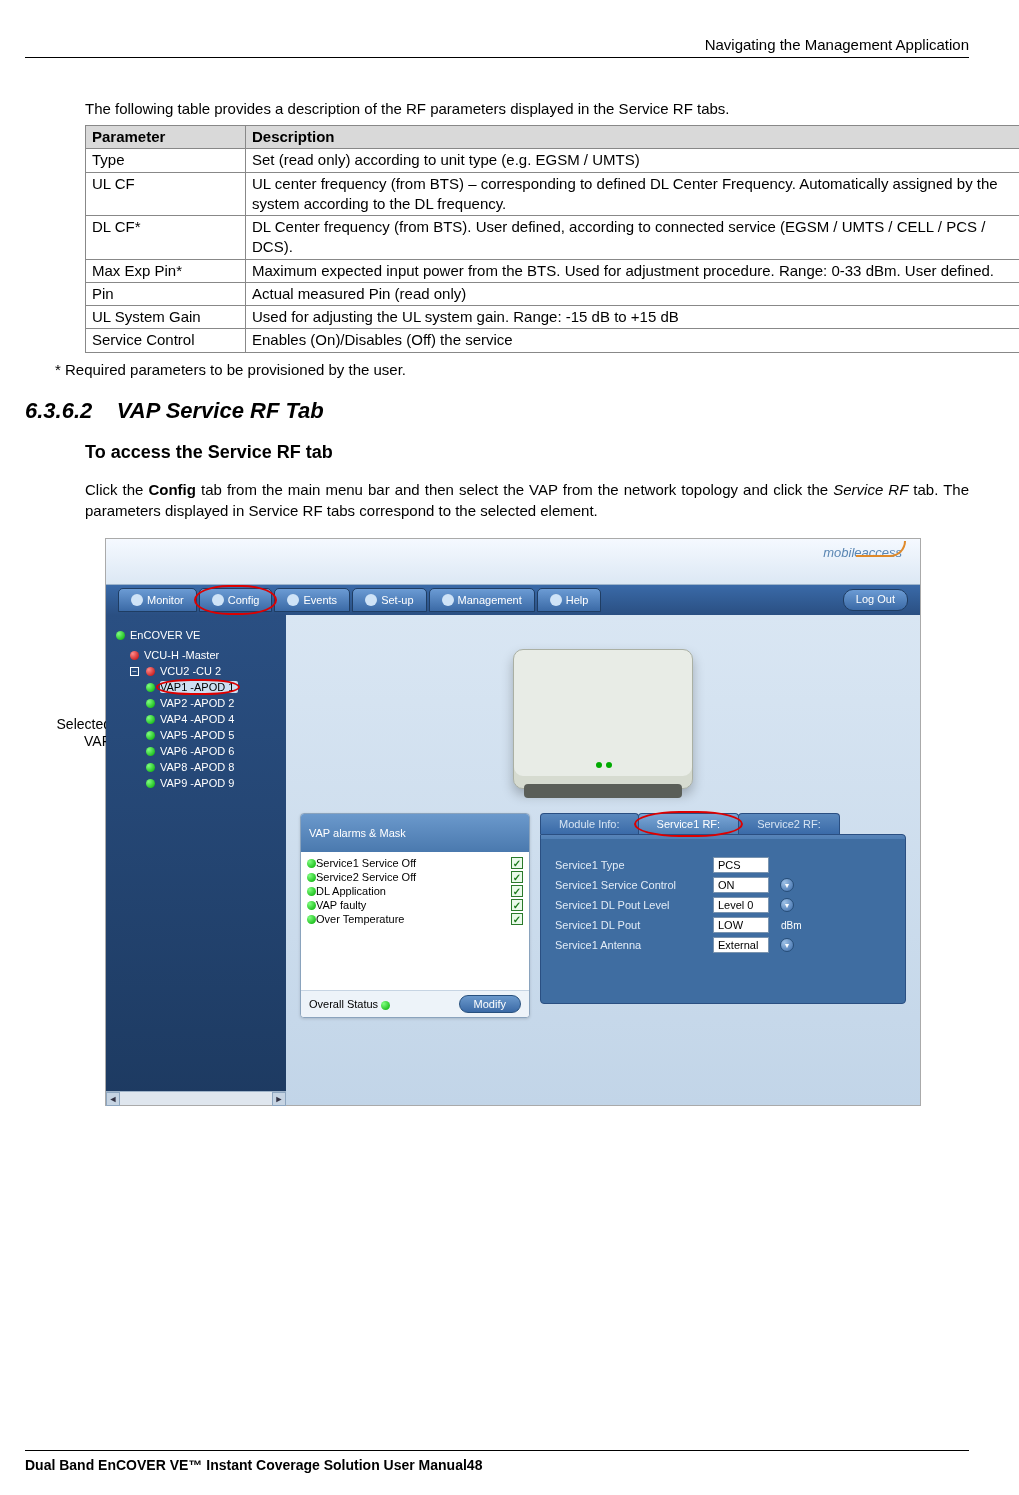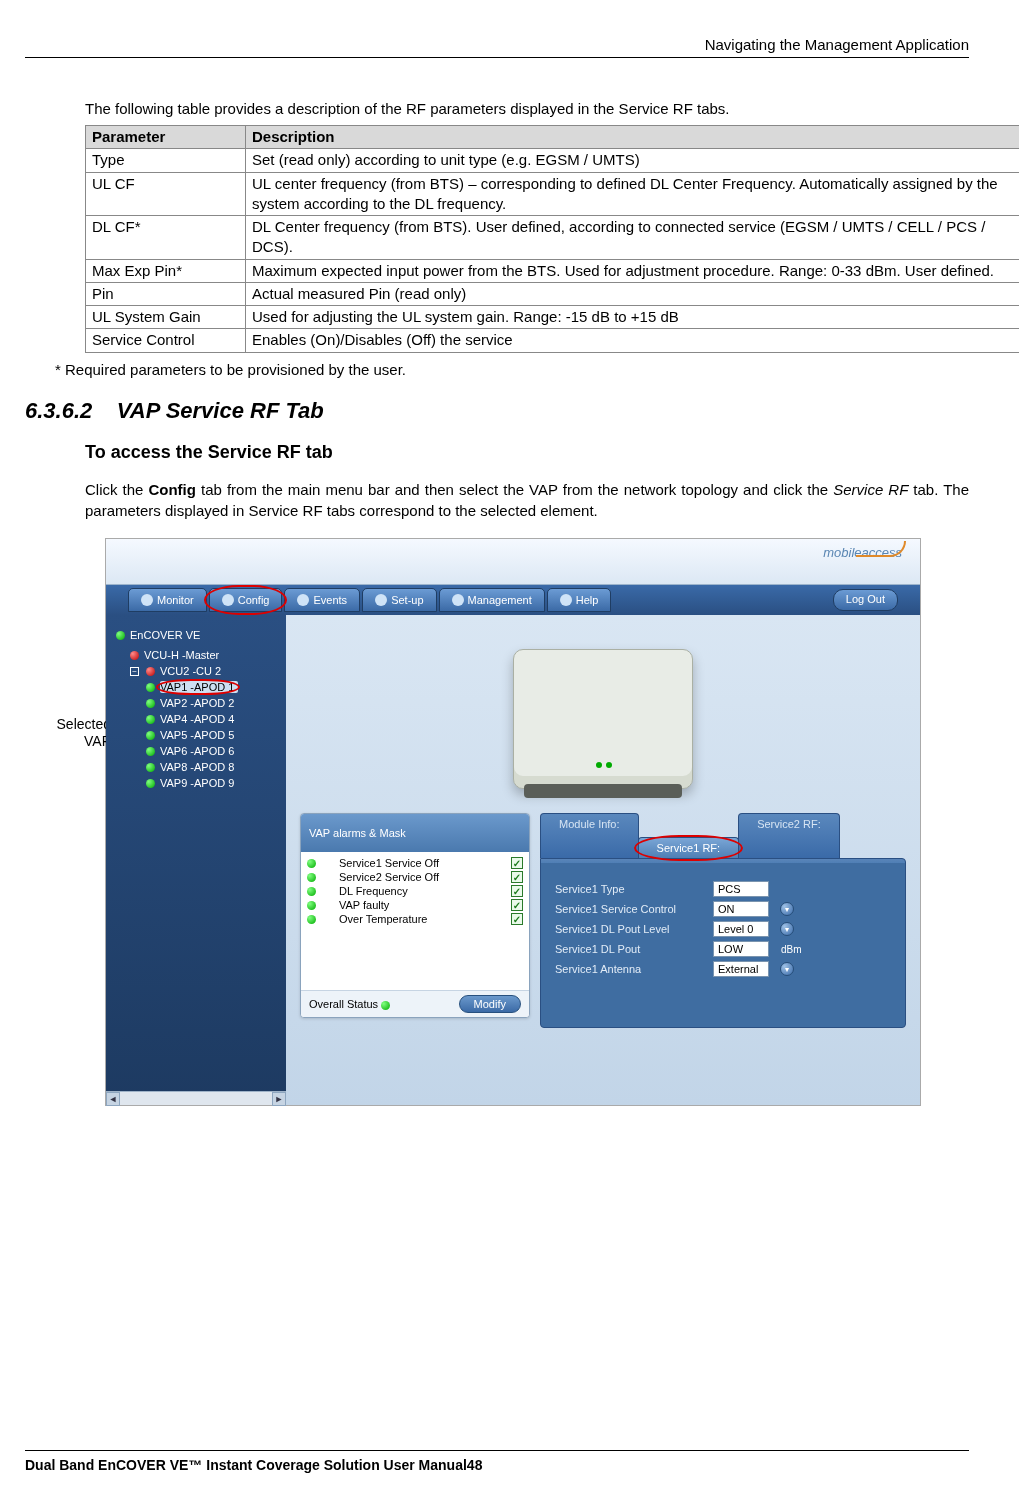--- a/index.html
+++ b/index.html
@@ -35,21 +35,21 @@
   
   .shot-wrap { position: relative; margin-left: 80px; }
   .callout { position: absolute; left: -58px; top: 178px; font-size: 14px; text-align: right; width: 64px; line-height: 1.2; }
   .callout-line { position: absolute; left: 8px; top: 185px; width: 72px; height: 1px; background: #000; }
 
   .shot { width: 816px; border: 1px solid #aaa; background: #fff; font-family: Arial, sans-serif; }
   .shot-top { height: 46px; background: linear-gradient(#f5f9ff,#dce8f4); position: relative; border-bottom: 1px solid #9cb4cc; }
   .logo { position: absolute; right: 18px; top: 6px; font-size: 13px; color: #5a86b3; font-style: italic; }
   .logo .swoosh { position:absolute; right:-4px; top:-4px; width:50px; height:16px; border:2px solid #e08a2a; border-top:none; border-left:none; border-radius: 0 0 20px 0;}
 
-  .tabbar { height: 30px; background: linear-gradient(#3a6aa8,#2a4f82); display:flex; align-items:center; padding: 0 22px; gap: 2px; }
+  .tabbar { height: 30px; background: linear-gradient(#3a6aa8,#2a4f82); display:flex; align-items:center; padding: 0 12px; gap: 2px; }
   .tab { height: 24px; background: linear-gradient(#6b9bd4,#3b6aa6); border: 1px solid #1f3d63; border-radius: 5px 5px 0 0; color: #fff; font-size: 11px; padding: 4px 12px; display:flex; align-items:center; gap:4px; }
   .logout { margin-left:auto; height:22px; background: linear-gradient(#6b9bd4,#3b6aa6); border:1px solid #1f3d63; border-radius: 10px; color:#fff; font-size:11px; padding: 3px 12px; }
   .tab.circled { position:relative; }
   .tab.circled::after { content:""; position:absolute; left:-6px; top:-4px; right:-6px; bottom:-4px; border:2px solid #d00; border-radius: 50%/60%; }
   .ticon { width:12px; height:12px; background:#cfe3f7; border-radius:50%; }
 
   .shot-body { display:flex; min-height: 490px; }
   .tree { width: 180px; background: linear-gradient(180deg,#2a4f82,#1d3a61); color:#fff; font-size:11px; padding: 12px 6px; position:relative; }
   .tree-item { display:flex; align-items:center; gap:5px; padding: 2px 0 2px 4px; white-space:nowrap; }
   .tree-item.root { margin-bottom:4px; }
@@ -69,29 +69,29 @@
 
   .main { flex:1; background: linear-gradient(180deg,#d9e6f3,#c2d5e8); padding: 14px 14px; }
   .device { width: 180px; height: 140px; margin: 20px auto 24px auto; background:#e8ece6; border:1px solid #aab0a4; border-radius: 10px; position:relative; box-shadow: 0 6px 12px rgba(0,0,0,.25), inset 0 -12px 0 #d6dbd0; }
   .device::before { content:""; position:absolute; bottom:-10px; left:10px; right:10px; height:14px; background:#5a5e58; border-radius:4px; }
   .device .led { position:absolute; width:6px; height:6px; border-radius:50%; background:#0a0; }
 
   .panels { display:flex; gap:10px; align-items:flex-start; }
   .panel { background:#fff; border:1px solid #8aa3bd; border-radius:4px; font-size:11px; width: 230px; box-shadow: 0 1px 3px rgba(0,0,0,.15); }
   .panel-h { background: linear-gradient(#6b99cc,#4a79ae); color:#fff; padding: 13px 8px; border-radius: 3px 3px 0 0; font-size:11px; }
   .panel-body { padding: 4px 6px; }
-  .alarm-row { display:flex; align-items:center; gap:23px; padding:1px 0; }
+  .alarm-row { display:flex; align-items:center; gap:0; padding:1px 0; }
   .chk { width:12px; height:12px; border:1px solid #2a7a2a; display:inline-flex; align-items:center; justify-content:center; color:#1a7a1a; font-size:10px; font-weight:bold; background:#eafaea; }
   .panel-foot { border-top:1px solid #c6d4e3; padding:4px 8px; display:flex; align-items:center; justify-content:space-between; background:#edf3f9; border-radius:0 0 3px 3px;}
   .btn-modify { background: linear-gradient(#6b99cc,#3b6aa6); color:#fff; border:1px solid #27507e; border-radius:10px; padding:2px 14px; font-size:11px; }
 
   .info { flex:1; background: rgba(255,255,255,0); }
   .mtabs { display:flex; gap:0; margin-bottom:0; }
   .mtab { background: linear-gradient(#5a88bd,#3a6aa8); color:#d6e4f3; font-size:11px; padding: 4px 18px; border:1px solid #2a4f82; border-bottom:none; border-radius:4px 4px 0 0; margin-right:-1px; position:relative; }
-  .mtab.active { background: linear-gradient(#7aa6d6,#4f7fb5); color:#fff; z-index:2;margin-top:24px; }
+  .mtab.active { background: linear-gradient(#7aa6d6,#4f7fb5); color:#fff; z-index:2; }
   .mtab.active.circ::after { content:""; position:absolute; left:-5px; right:-5px; top:-3px; bottom:-3px; border:2px solid #d00; border-radius:50%/60%; }
   .info-body { background: linear-gradient(#5984b8 0, #4f7fb5 4px, transparent 4px), #3f6da1; color:#fff; padding: 18px 14px 24px 14px; border-radius: 0 4px 4px 4px; border:1px solid #2a4f82; min-height: 170px; }
   .info-row { display:flex; align-items: center; font-size:11px; margin: 4px 0; gap: 8px; }
   .info-row .lbl { width: 150px; color:#e2ecf7; }
   .info-row .val { background:#fff; color:#000; border:1px solid #7a94af; padding:1px 4px; font-size:11px; min-width:56px; height:16px; display:inline-flex; align-items:center;}
   .dd { width:14px; height:14px; background: radial-gradient(circle at 30% 30%, #9ec1e6,#3a6aa8); border-radius:50%; border:1px solid #274e79; margin-left:3px; display:inline-flex; align-items:center; justify-content:center; color:#fff; font-size:8px;}
   .unit { color:#fff; font-size:10px; margin-left:4px; }
 
   .footer { position:absolute; left:25px; right:50px; bottom:22px; border-top:1px solid #000; padding-top:6px; display:flex; justify-content:flex-start; font-size:14px; font-family: Arial, sans-serif; font-weight:bold;}
 </style>
@@ -249,21 +249,21 @@
                   <span style="flex:1">Service1 Service Off</span>
                   <span class="chk">✓</span>
                 </div>
               <div class="alarm-row">
                   <span class="dot g"></span>
                   <span style="flex:1">Service2 Service Off</span>
                   <span class="chk">✓</span>
                 </div>
               <div class="alarm-row">
                   <span class="dot g"></span>
-                  <span style="flex:1">DL Frequency</span>
+                  <span style="flex:1">DL Application</span>
                   <span class="chk">✓</span>
                 </div>
               <div class="alarm-row">
                   <span class="dot g"></span>
                   <span style="flex:1">VAP faulty</span>
                   <span class="chk">✓</span>
                 </div>
               <div class="alarm-row">
                   <span class="dot g"></span>
                   <span style="flex:1">Over Temperature</span>

